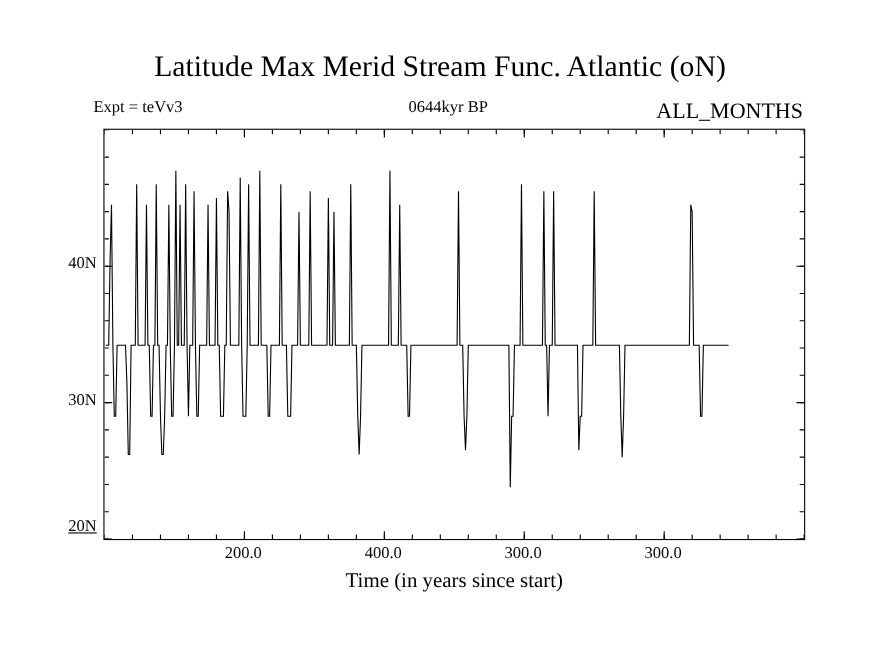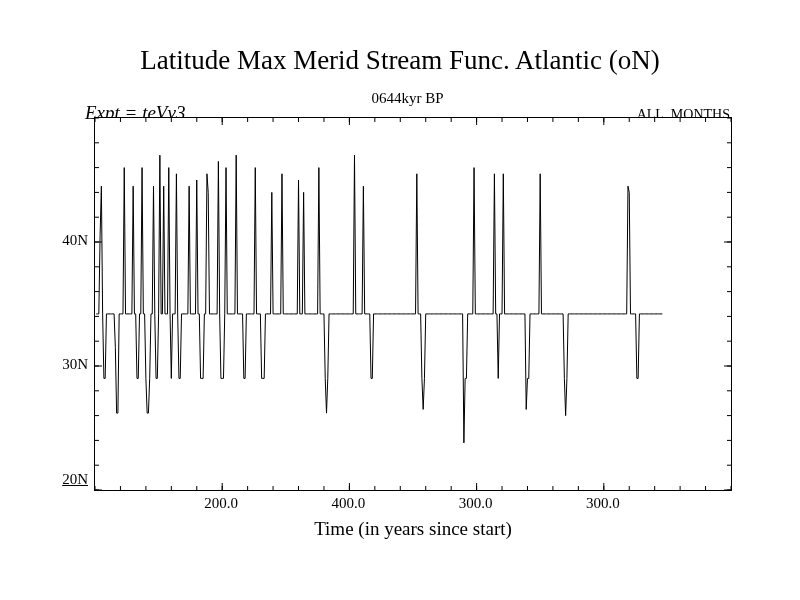--- a/index.html
+++ b/index.html
@@ -33,39 +33,38 @@
   #subtitle-row {
     position: absolute;
     left: 85px;
     top: 90px;
     width: 645px;
     height: 20px;
   }
   #subtitle-left {
     position: absolute;
     left: 0;
-    top: 12px;
-    font-size: 19px;
-    white-space: nowrap;
-    font-style: italic;
+    top: 0;
+    font-size: 15px;
+    white-space: nowrap;
   }
   #subtitle-center {
     position: absolute;
     left: 0;
     top: 0;
     width: 645px;
     text-align: center;
     font-size: 15px;
     white-space: nowrap;
   }
   #subtitle-right {
     position: absolute;
     right: 0;
-    top: 17px;
-    font-size: 14px;
+    top: 0;
+    font-size: 20px;
     white-space: nowrap;
   }
   #plot-area {
     position: absolute;
     left: 94px;
     top: 117px;
     width: 636px;
     height: 372px;
     border: 1px solid #000000;
     box-sizing: content-box;

